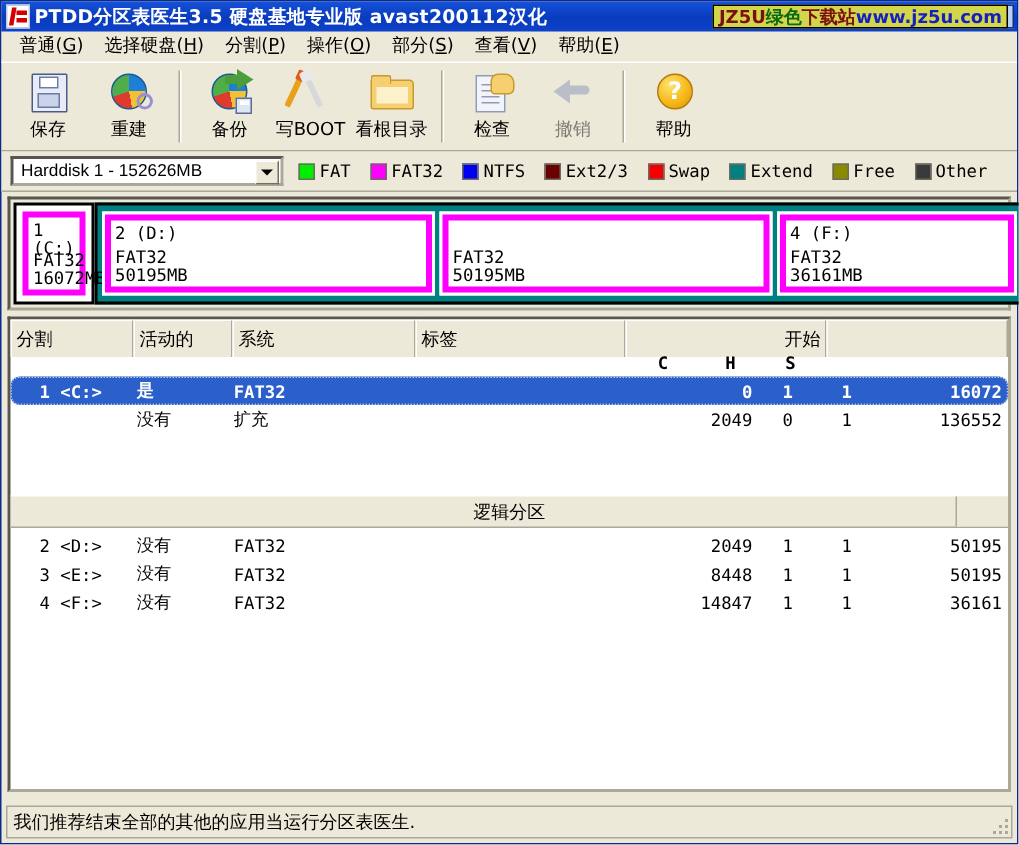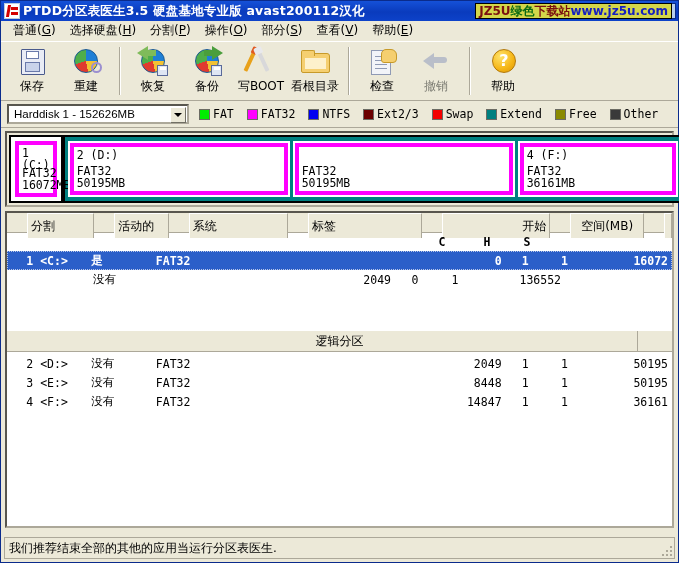--- a/index.html
+++ b/index.html
@@ -175,31 +175,31 @@
   .listwrap{
     margin:4px 4px 0 4px;background:#fff;
     border:2px inset #aca899;box-sizing:border-box;
     height:317px;position:relative;overflow:hidden;
   }
   .hdr{display:flex;height:19px;background:#ece9d8;border-bottom:1px solid #aca899;}
   .hc{
     background:#ece9d8;border-right:1px solid #aca899;
     border-top:1px solid #fff;border-left:1px solid #fff;
     box-sizing:border-box;font-size:12px;display:flex;align-items:center;
-    padding:12px 3px;white-space:nowrap;color:#000;margin-left:20px;
+    padding:12px 3px;white-space:nowrap;color:#000;
   }
   .hc.r{justify-content:flex-end;}
   .hc.c{justify-content:center;}
   .chs{display:flex;height:18px;align-items:center;
        font-family:"DejaVu Sans Mono","Liberation Mono",monospace;
        font-size:11.5px;font-weight:bold;}
   .chs span{text-align:center;}
   .rows{font-family:"DejaVu Sans Mono","Liberation Mono",monospace;font-size:11.5px;}
   .row{display:flex;height:19px;align-items:center;white-space:nowrap;}
-  .row.sel{background:#2b5fc9;color:#fff;outline:1px dotted #b9c7e8;outline-offset:-1px;font-weight:bold;}
+  .row.sel{background:#2b5fc9;color:#fff;outline:1px dotted #b9c7e8;outline-offset:-1px;font-weight:bold;border-radius:6px;}
   .cell{box-sizing:border-box;padding:0 4px;overflow:hidden;}
   .cell.r{text-align:right;}
   .cell.c{text-align:center;}
   .seclabel{
     height:20px;background:#ece9d8;border-top:1px solid #fff;border-bottom:1px solid #aca899;
     display:flex;align-items:center;justify-content:center;font-size:12px;
     position:relative;
   }
   .seclabel .tail{position:absolute;right:0;top:0;bottom:0;width:34px;border-left:1px solid #aca899;background:#ece9d8;}
 
@@ -257,29 +257,20 @@
         <div class="lbl">保存</div>
       </div>
       <div class="tbtn">
         <div class="ico">
           <span class="pie"></span>
           <span class="cog"></span>
         </div>
         <div class="lbl">重建</div>
       </div>
       <div class="tsep"></div>
-      <div class="tbtn">
-        <div class="ico">
-          <span class="pie"></span>
-          <span class="arrowL"></span>
-          <span class="arrowLb"></span>
-          <span class="minifd"></span>
-        </div>
-        <div class="lbl">恢复</div>
-      </div>
       <div class="tbtn">
         <div class="ico">
           <span class="pie"></span>
           <span class="arrowR"></span>
           <span class="arrowRb"></span>
           <span class="minifd"></span>
         </div>
         <div class="lbl">备份</div>
       </div>
       <div class="tbtn">
@@ -396,21 +387,20 @@
       </div>
   </div>
 
   <div class="listwrap">
     <div class="hdr">
       <div class="hc" style="width:82px">分割</div>
       <div class="hc" style="width:66px">活动的</div>
       <div class="hc" style="width:122px">系统</div>
       <div class="hc" style="width:140px">标签</div>
       <div class="hc r" style="width:134px">开始</div>
-      <div class="hc c" style="width:90px">空间(MB)</div>
       <div class="hc" style="flex:1"></div>
     </div>
 
     <div class="chs">
       <span style="width:410px"></span>
       <span style="width:50px">C</span>
       <span style="width:40px">H</span>
       <span style="width:40px">S</span>
     </div>
 
@@ -421,20 +411,21 @@
           <div class="cell " style="width: 122px;">FAT32</div>
           <div class="cell " style="width: 140px;"></div>
           <div class="cell r" style="width: 100px;">0</div>
           <div class="cell c" style="width: 40px;">1</div>
           <div class="cell c" style="width: 40px;">1</div>
           <div class="cell r" style="width: 90px;">16072</div>
         </div>
         <div class="row">
           <div class="cell c" style="width: 82px;"></div>
           <div class="cell " style="width: 66px;">没有</div>
+          <div class="cell " style="width: 122px;">扩充</div>
           <div class="cell " style="width: 140px;"></div>
           <div class="cell r" style="width: 100px;">2049</div>
           <div class="cell c" style="width: 40px;">0</div>
           <div class="cell c" style="width: 40px;">1</div>
           <div class="cell r" style="width: 90px;">136552</div>
         </div>
       </div>
 
     <div style="height:41px"></div>
 

